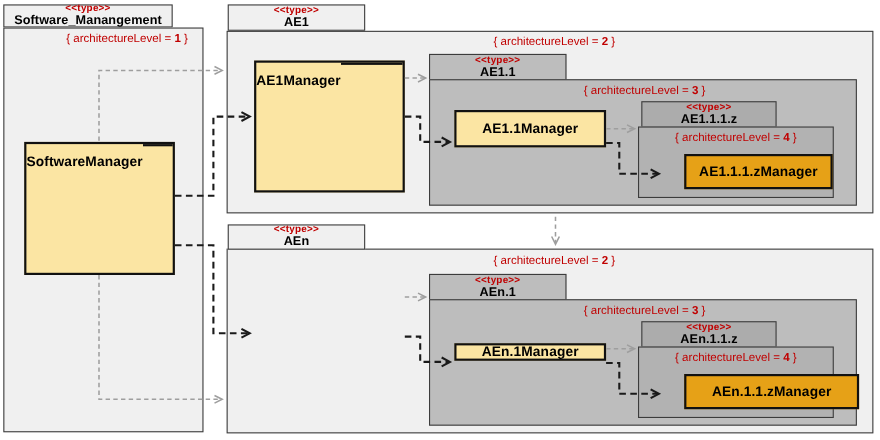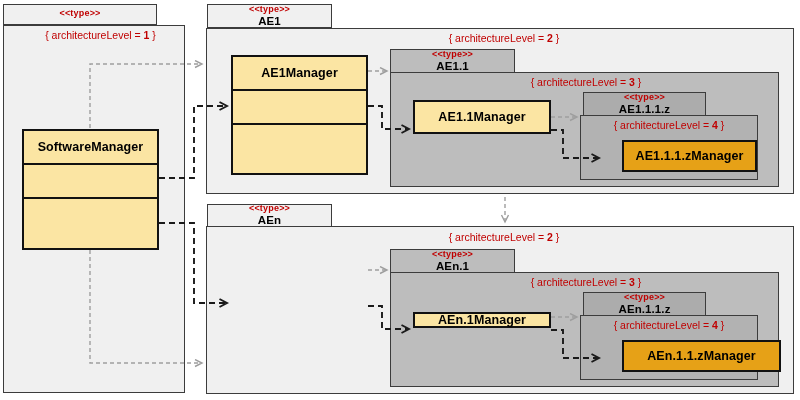--- a/index.html
+++ b/index.html
@@ -22,21 +22,21 @@
   .pname{font-size:11.5px;font-weight:bold;color:#000;letter-spacing:.1px;}
   
   .lvl{
     position:absolute;font-size:10.5px;color:#c00000;text-align:center;z-index:3;
     white-space:nowrap;
   }
   .lvl b{font-weight:bold;}
   
   .clazz{
     position:absolute;background:#fbe5a3;border:2px solid #111;box-sizing:border-box;
-    display:flex;flex-direction:column;z-index:4;
+    display:flex;flex-direction:row;z-index:4;
   }
   .cname{
     display:flex;align-items:center;justify-content:center;
     font-weight:bold;font-size:12.5px;color:#000;letter-spacing:.1px;
   }
   .three .cname{height:32px;}
   .ccomp{border-top:2px solid #111;height:32px;}
   .ccomp.grow{flex:1;height:auto;}
   .single{align-items:center;justify-content:center;}
   .single .cname{flex:1;}
@@ -46,23 +46,24 @@
   .ga{fill:none;stroke:#9e9e9e;stroke-width:1.4;stroke-dasharray:4 3;}
   .ba{fill:none;stroke:#1a1a1a;stroke-width:1.9;stroke-dasharray:6 4;}
 </style>
 </head>
 <body>
 
 <div class="canvas">
 
   <div class="ptab light" style="left:3px;top:4px;width:154px;height:21px">
     <div class="stereo">&lt;&lt;type&gt;&gt;</div>
+    <div class="pname">Software_Manangement</div>
   </div>
   <div class="pbody light" style="left:3px;top:25px;width:182px;height:368px"></div>
-  <div class="lvl" style="left:0;top:29px;width:201px">
+  <div class="lvl" style="left:15px;top:29px;width:201px">
     <span>{ architectureLevel = </span><b>1</b><span> }</span>
   </div>
   <div class="clazz three" style="left:22px;top:129px;width:137px;height:121px">
     <div class="cname">SoftwareManager</div>
     <div class="ccomp"></div>
     <div class="ccomp grow"></div>
   </div>
 
   <div class="ptab light" style="left:207px;top:4px;width:125px;height:24px">
     <div class="stereo">&lt;&lt;type&gt;&gt;</div>

